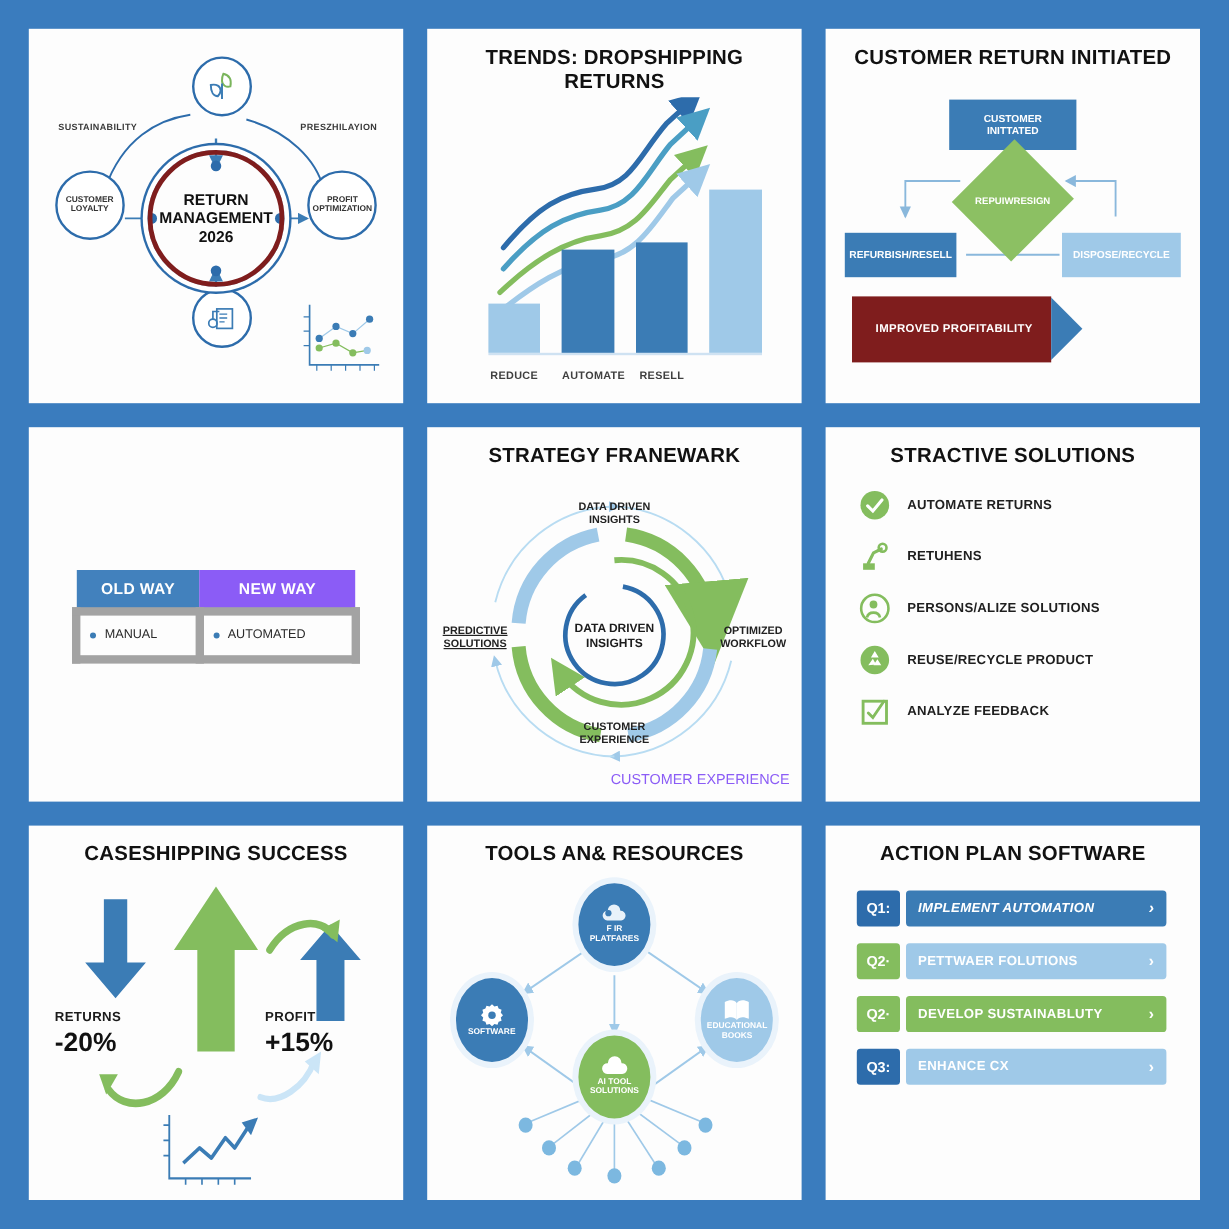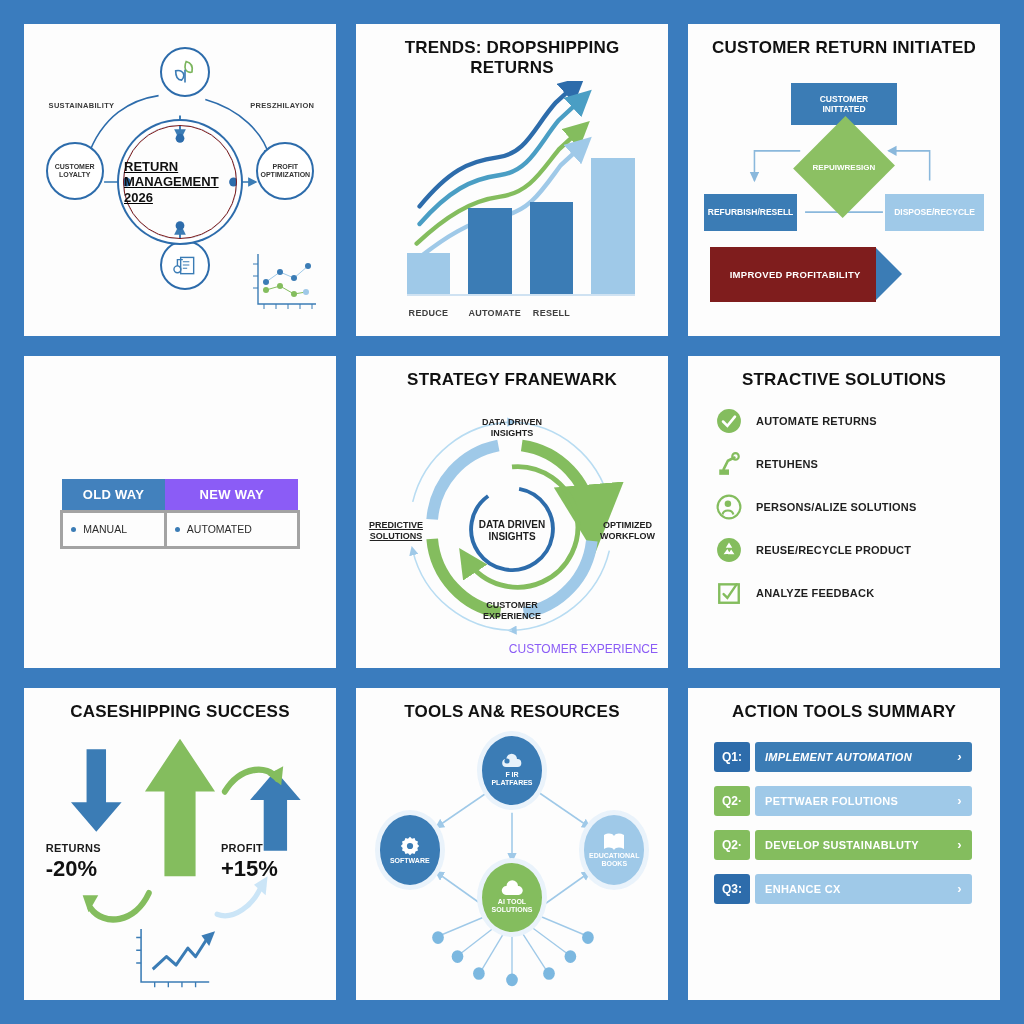--- a/index.html
+++ b/index.html
@@ -52,26 +52,25 @@
     font-weight: bold;
     line-height: 1.15;
     padding: 4px;
   }
   .hub-core {
     position: absolute;
     left: 50%; top: 50%;
     transform: translate(-50%, -50%);
     width: 114px; height: 114px;
     border-radius: 50%;
-    border: 1px solid #7f1d1d;
+    border: 4px solid #7f1d1d;
     box-shadow: 0 0 0 4px #fff, 0 0 0 6px #2d6cab;
     display: flex; flex-direction: column;
-    align-items: flex-start; justify-content: center;
+    align-items: center; justify-content: center;
     text-align: center;
-    text-decoration: underline;
   }
   .hub-core span { font-size: 13px; font-weight: bold; color: #111; line-height: 1.18; display:block;}
   .hub-label {
     position: absolute;
     font-size: 7.5px;
     font-weight: bold;
     color: #3a3a3a;
     letter-spacing: .3px;
     white-space: nowrap;
   }
@@ -133,21 +132,21 @@
   
   .cmp-center { display:flex; align-items:center; justify-content:center; height:100%; width:100%;}
   .cmp { width: 82%; border-collapse: collapse; }
   .cmp th {
     color: #fff; font-size: 13px; font-weight: bold;
     padding: 8px 4px; letter-spacing: .3px;
   }
   .cmp th.old { background: #4281bd; }
   .cmp th.new { background: #8b5cf6; }
   .cmp td {
-    border: 3px solid #a3a3a3;
+    border: 7px solid #a3a3a3;
     vertical-align: top;
     padding: 7px 8px;
     margin-top: 24px;
   }
   .cmp li {
     list-style: none; position: relative;
     padding-left: 12px;
     font-size: 10.5px; color: #2b2b2b;
     line-height: 1.45;
     margin: 2px 0;
@@ -625,21 +624,21 @@
           <div>
             <span>AI TOOL</span><br>
             <span>SOLUTIONS</span>
           </div>
         </div>
       </div>
     </div>
   </div>
 
   <div class="panel">
-    <div class="ptitle">ACTION TOOLS SUMMARY</div>
+    <div class="ptitle">ACTION PLAN SOFTWARE</div>
     <div class="body">
       <div class="plan">
         <div class="prow">
           <div class="pq" style="background:#2d6cab;">Q1:</div>
           <div class="pbar" style="background:#3b7cb5;font-style:italic;">
             <span>IMPLEMENT AUTOMATION</span>
             <span class="chev">›</span>
           </div>
         </div>
         <div class="prow">

